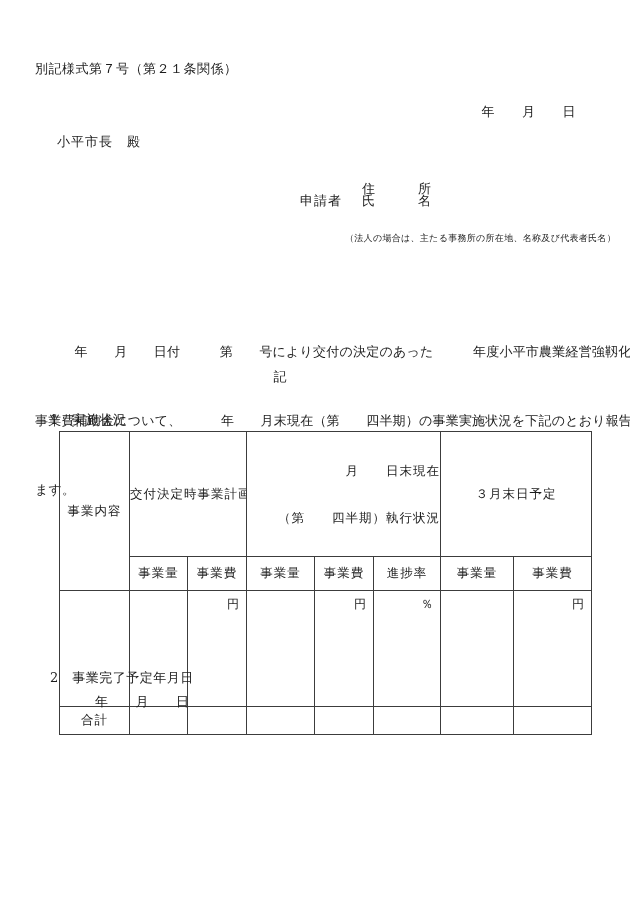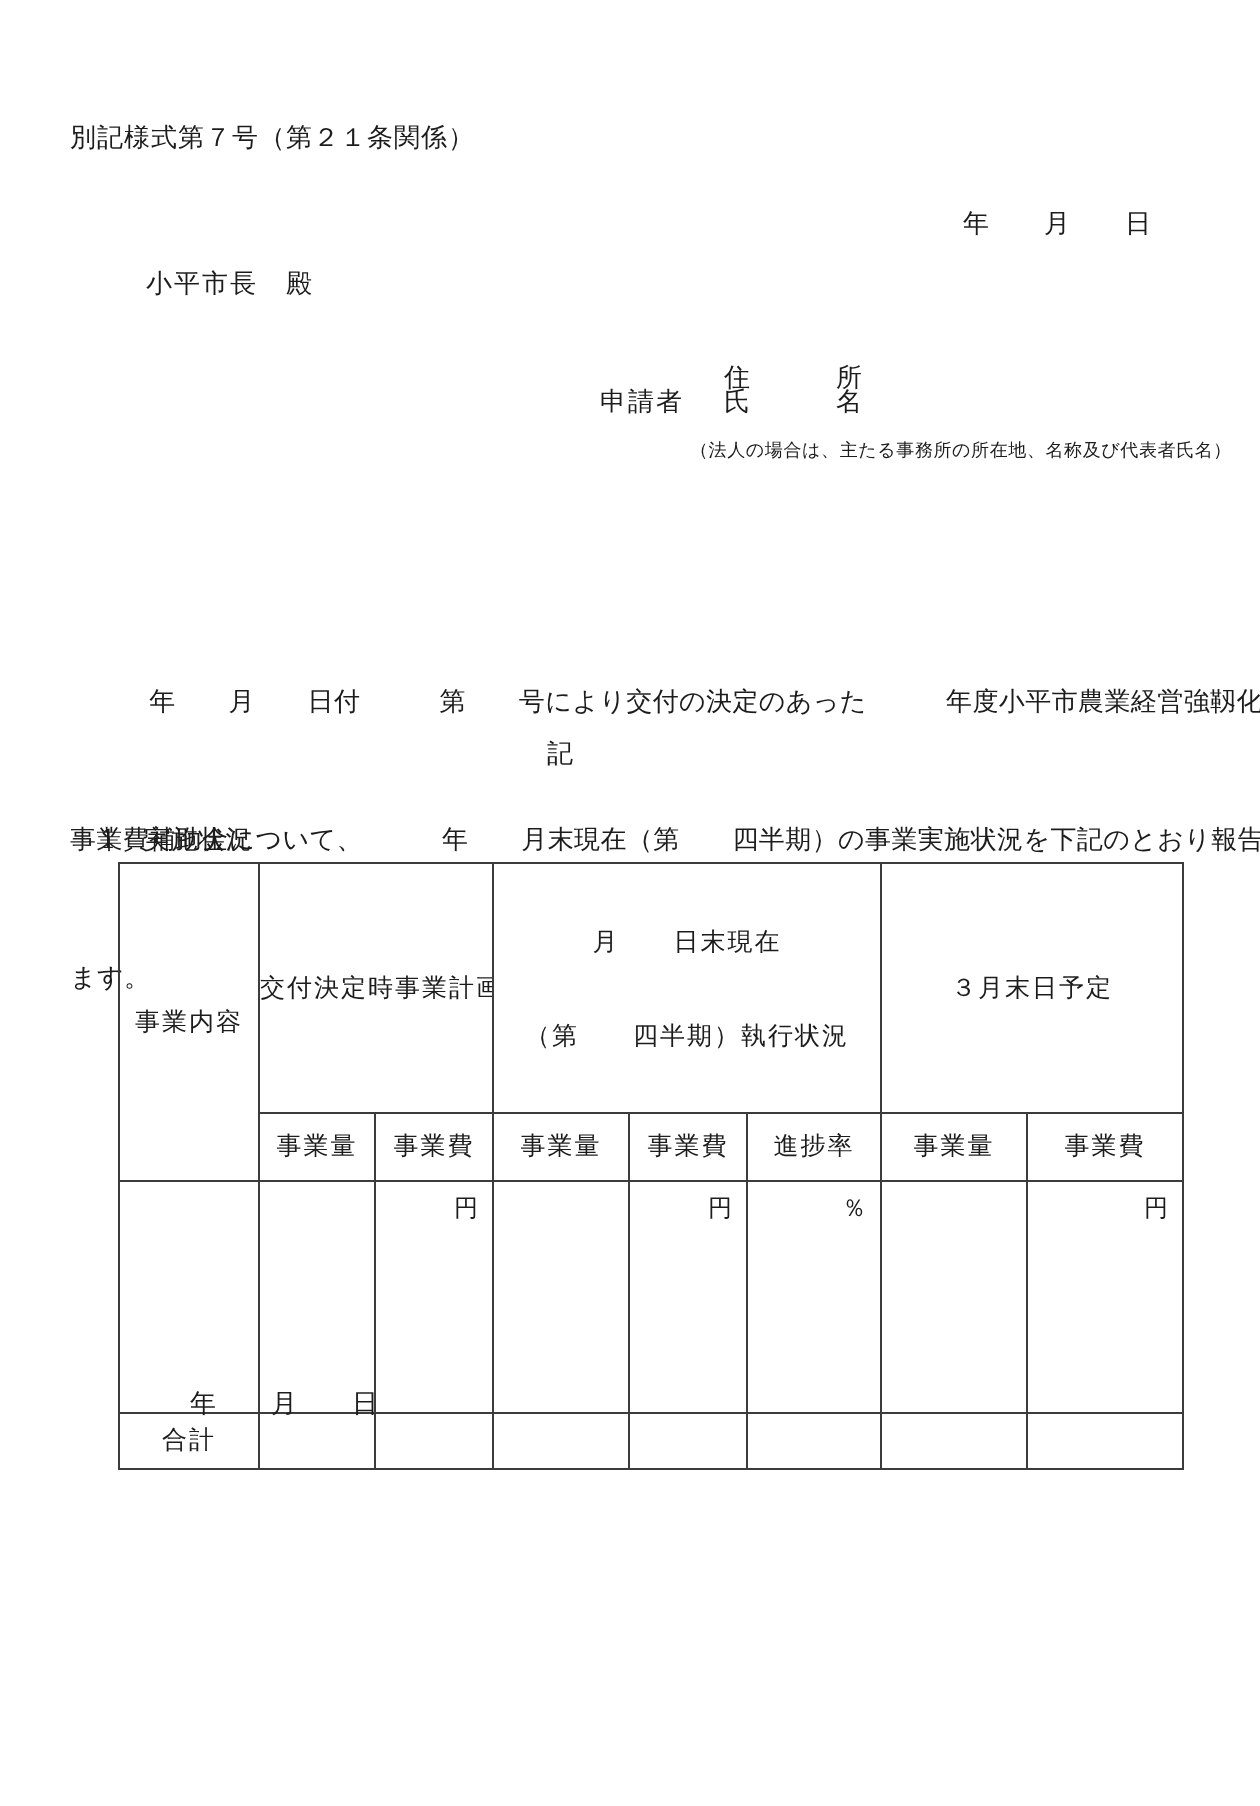--- a/index.html
+++ b/index.html
@@ -10,26 +10,26 @@
     background: #ffffff;
     color: #1c1c1c;
     font-family: "DejaVu Serif", "Liberation Serif", serif;
     font-size: 13px;
     overflow: hidden;
   }
   .abs { position: absolute; white-space: pre; }
 
   .form-number   { left: 35px;  top: 60px;  letter-spacing: 0.5px; }
   .date-top      { top: 103px;  right: 54px; letter-spacing: 0.5px; }
-  .addressee     { left: 73px;  top: 133px; letter-spacing: 1px; }
+  .addressee     { left: 57px;  top: 133px; letter-spacing: 1px; }
 
   .address-label { left: 362px; top: 167px; letter-spacing: 1px; margin-top: 13px; }
   .applicant-label { left: 300px; top: 192px; letter-spacing: 1px; font-family: Liberation Mono, monospace; }
   .name-label    { left: 362px; top: 192px; letter-spacing: 1px; }
-  .corp-note     { left: 345px; top: 219px; font-size: 9px; letter-spacing: 0.3px; text-align: right; }
+  .corp-note     { left: 345px; top: 232px; font-size: 9px; letter-spacing: 0.3px; text-align: right; }
 
   .doc-title     { left: 0; right: 0; top: 251px; text-align: center; letter-spacing: 0.3px; }
 
   .para          { left: 35px; top: 294px; line-height: 23px; letter-spacing: 0.2px; }
   .para div      { white-space: pre; }
 
   .ki-mark       { left: 0; right: 70px; top: 368px; text-align: center; }
 
   .sec1-heading  { left: 50px; top: 411px; letter-spacing: 0.5px; }
 
@@ -48,21 +48,21 @@
     vertical-align: middle;
     padding: 0;
     letter-spacing: 1px;
     white-space: pre;
     overflow: hidden;
   }
   tr.row-group td { height: 37px; }
   tr.row-sub td   { height: 33px; }
   tr.row-body td  { height: 110px; }
   tr.row-total td { height: 27px; text-align: center; }
-  .group-two-line div { line-height: 17px; }
+  .group-two-line div { line-height: 17px; text-align: right; }
   tr.row-body td.unit-cell,
   tr.row-body td.blank-body {
     vertical-align: top;
     text-align: right;
     padding: 5px 7px 0 0;
     font-size: 12px;
     letter-spacing: 0;
   }
 
   .sec2-heading  { left: 50px; top: 669px; letter-spacing: 0.5px; }
@@ -141,15 +141,16 @@
         <td></td>
         <td></td>
         <td></td>
         <td></td>
         <td></td>
         <td></td>
       </tr>
     </tbody>
   </table>
 
+  <div class="abs sec2-heading">2　事業完了予定年月日</div>
   <div class="abs sec2-date">年　　月　　日</div>
 
 </div>
 
 </body></html>

